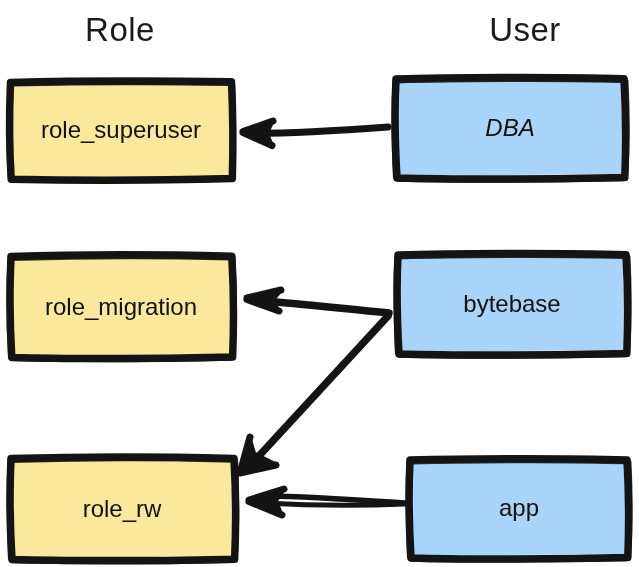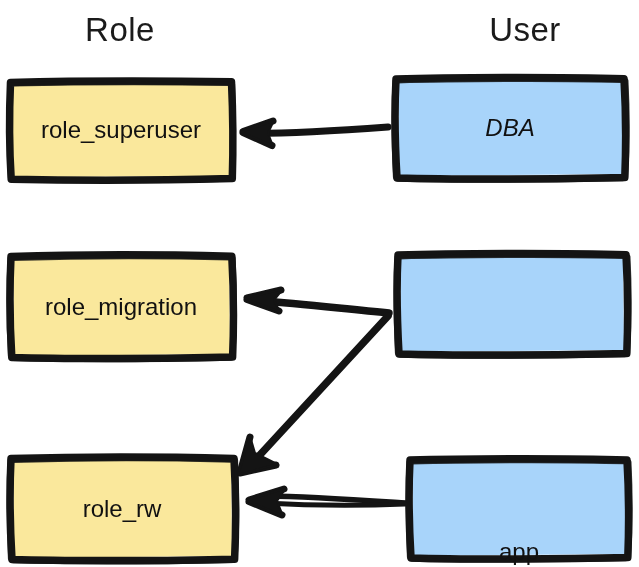--- a/index.html
+++ b/index.html
@@ -153,15 +153,16 @@
       <path d="M405,504 C358,506 308,505.5 264,503" fill="none" stroke="#141414" stroke-width="5" stroke-linecap="round"></path>
       <path d="M249,500 L284,489 M249,501.5 L282,515" fill="none" stroke="#141414" stroke-width="7" stroke-linecap="round" stroke-linejoin="round"></path>
       <path d="M247,500.5 L286,488 L277,501 L283,516 Z" fill="#141414" stroke="#141414" stroke-width="2" stroke-linejoin="round"></path>
     </g>
   </svg>
 
   <div class="node-label" style="left:121px; top:130px;">role_superuser</div>
   <div class="node-label" style="left:122px; top:509px;">role_rw</div>
   <div class="node-label" style="left:121px; top:307px;">role_migration</div>
   <div class="node-label" style="left:510px; top:128px;font-style:italic;">DBA</div>
-  <div class="node-label" style="left:519px; top:508px;margin-top:44px;">app</div>
+  <div class="node-label" style="left:512px; top:304px;">bytebase</div>
+  <div class="node-label" style="left:519px; top:508px;">app</div>
 
 </div>
 
 </body></html>

